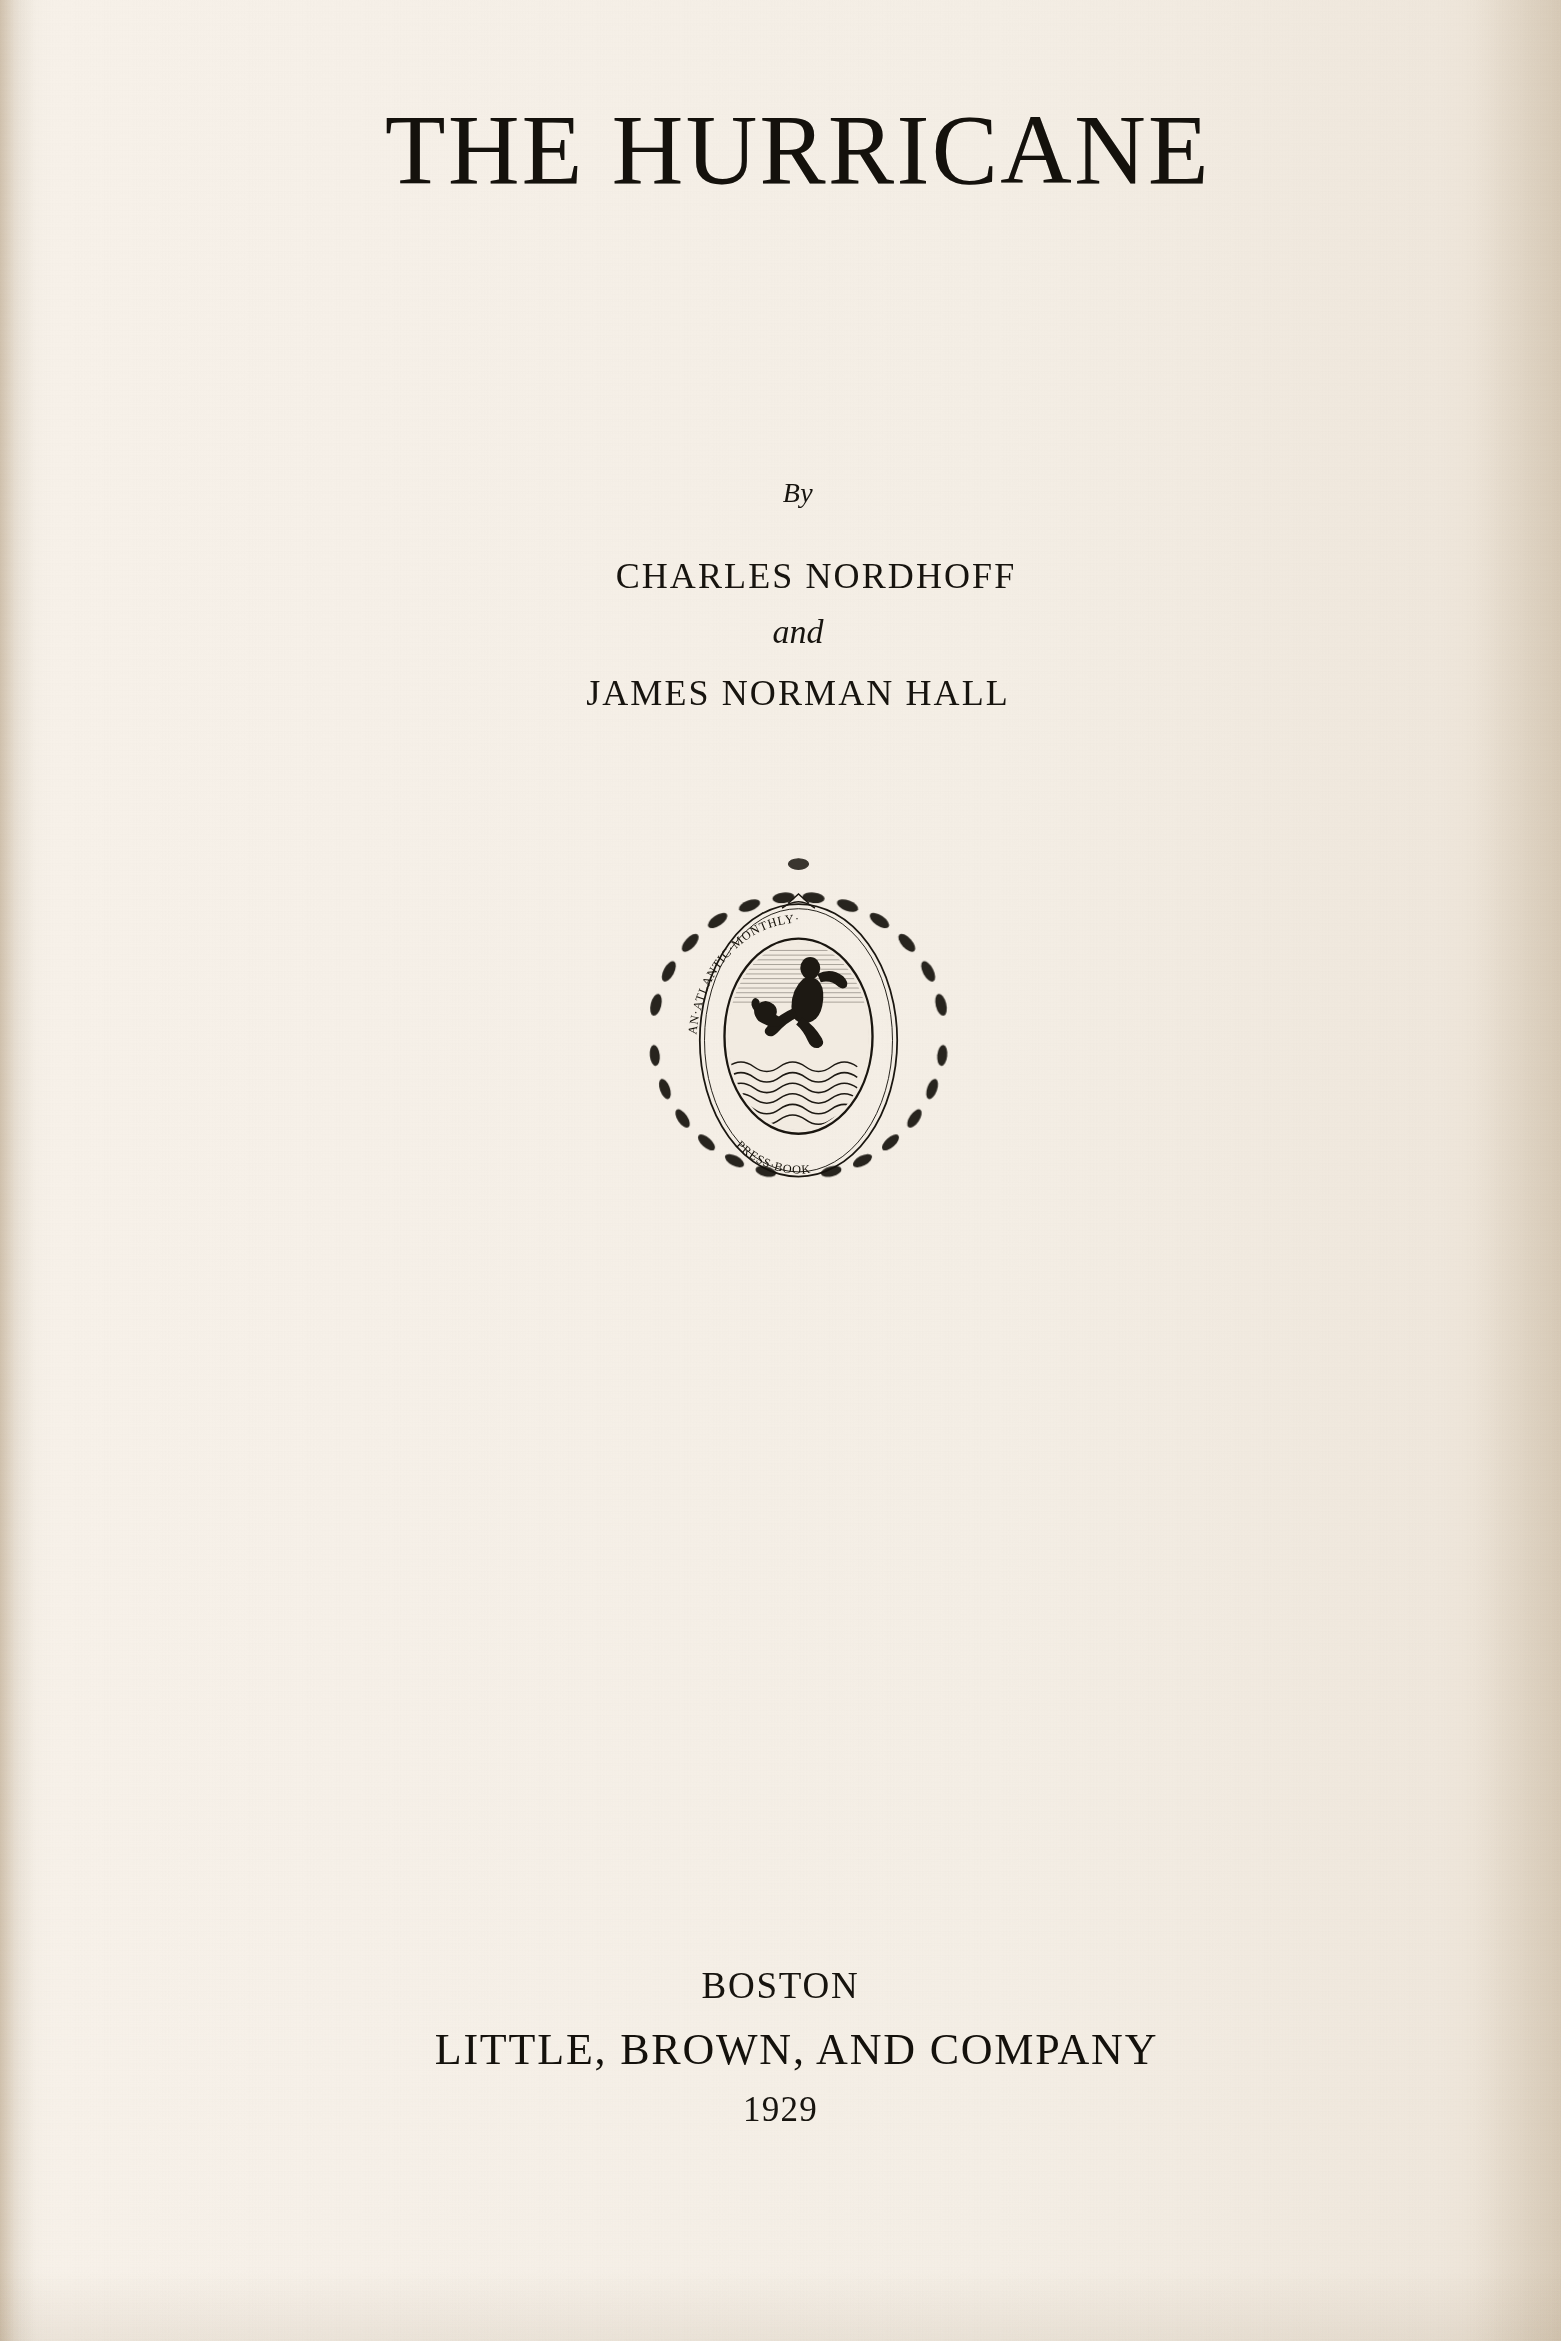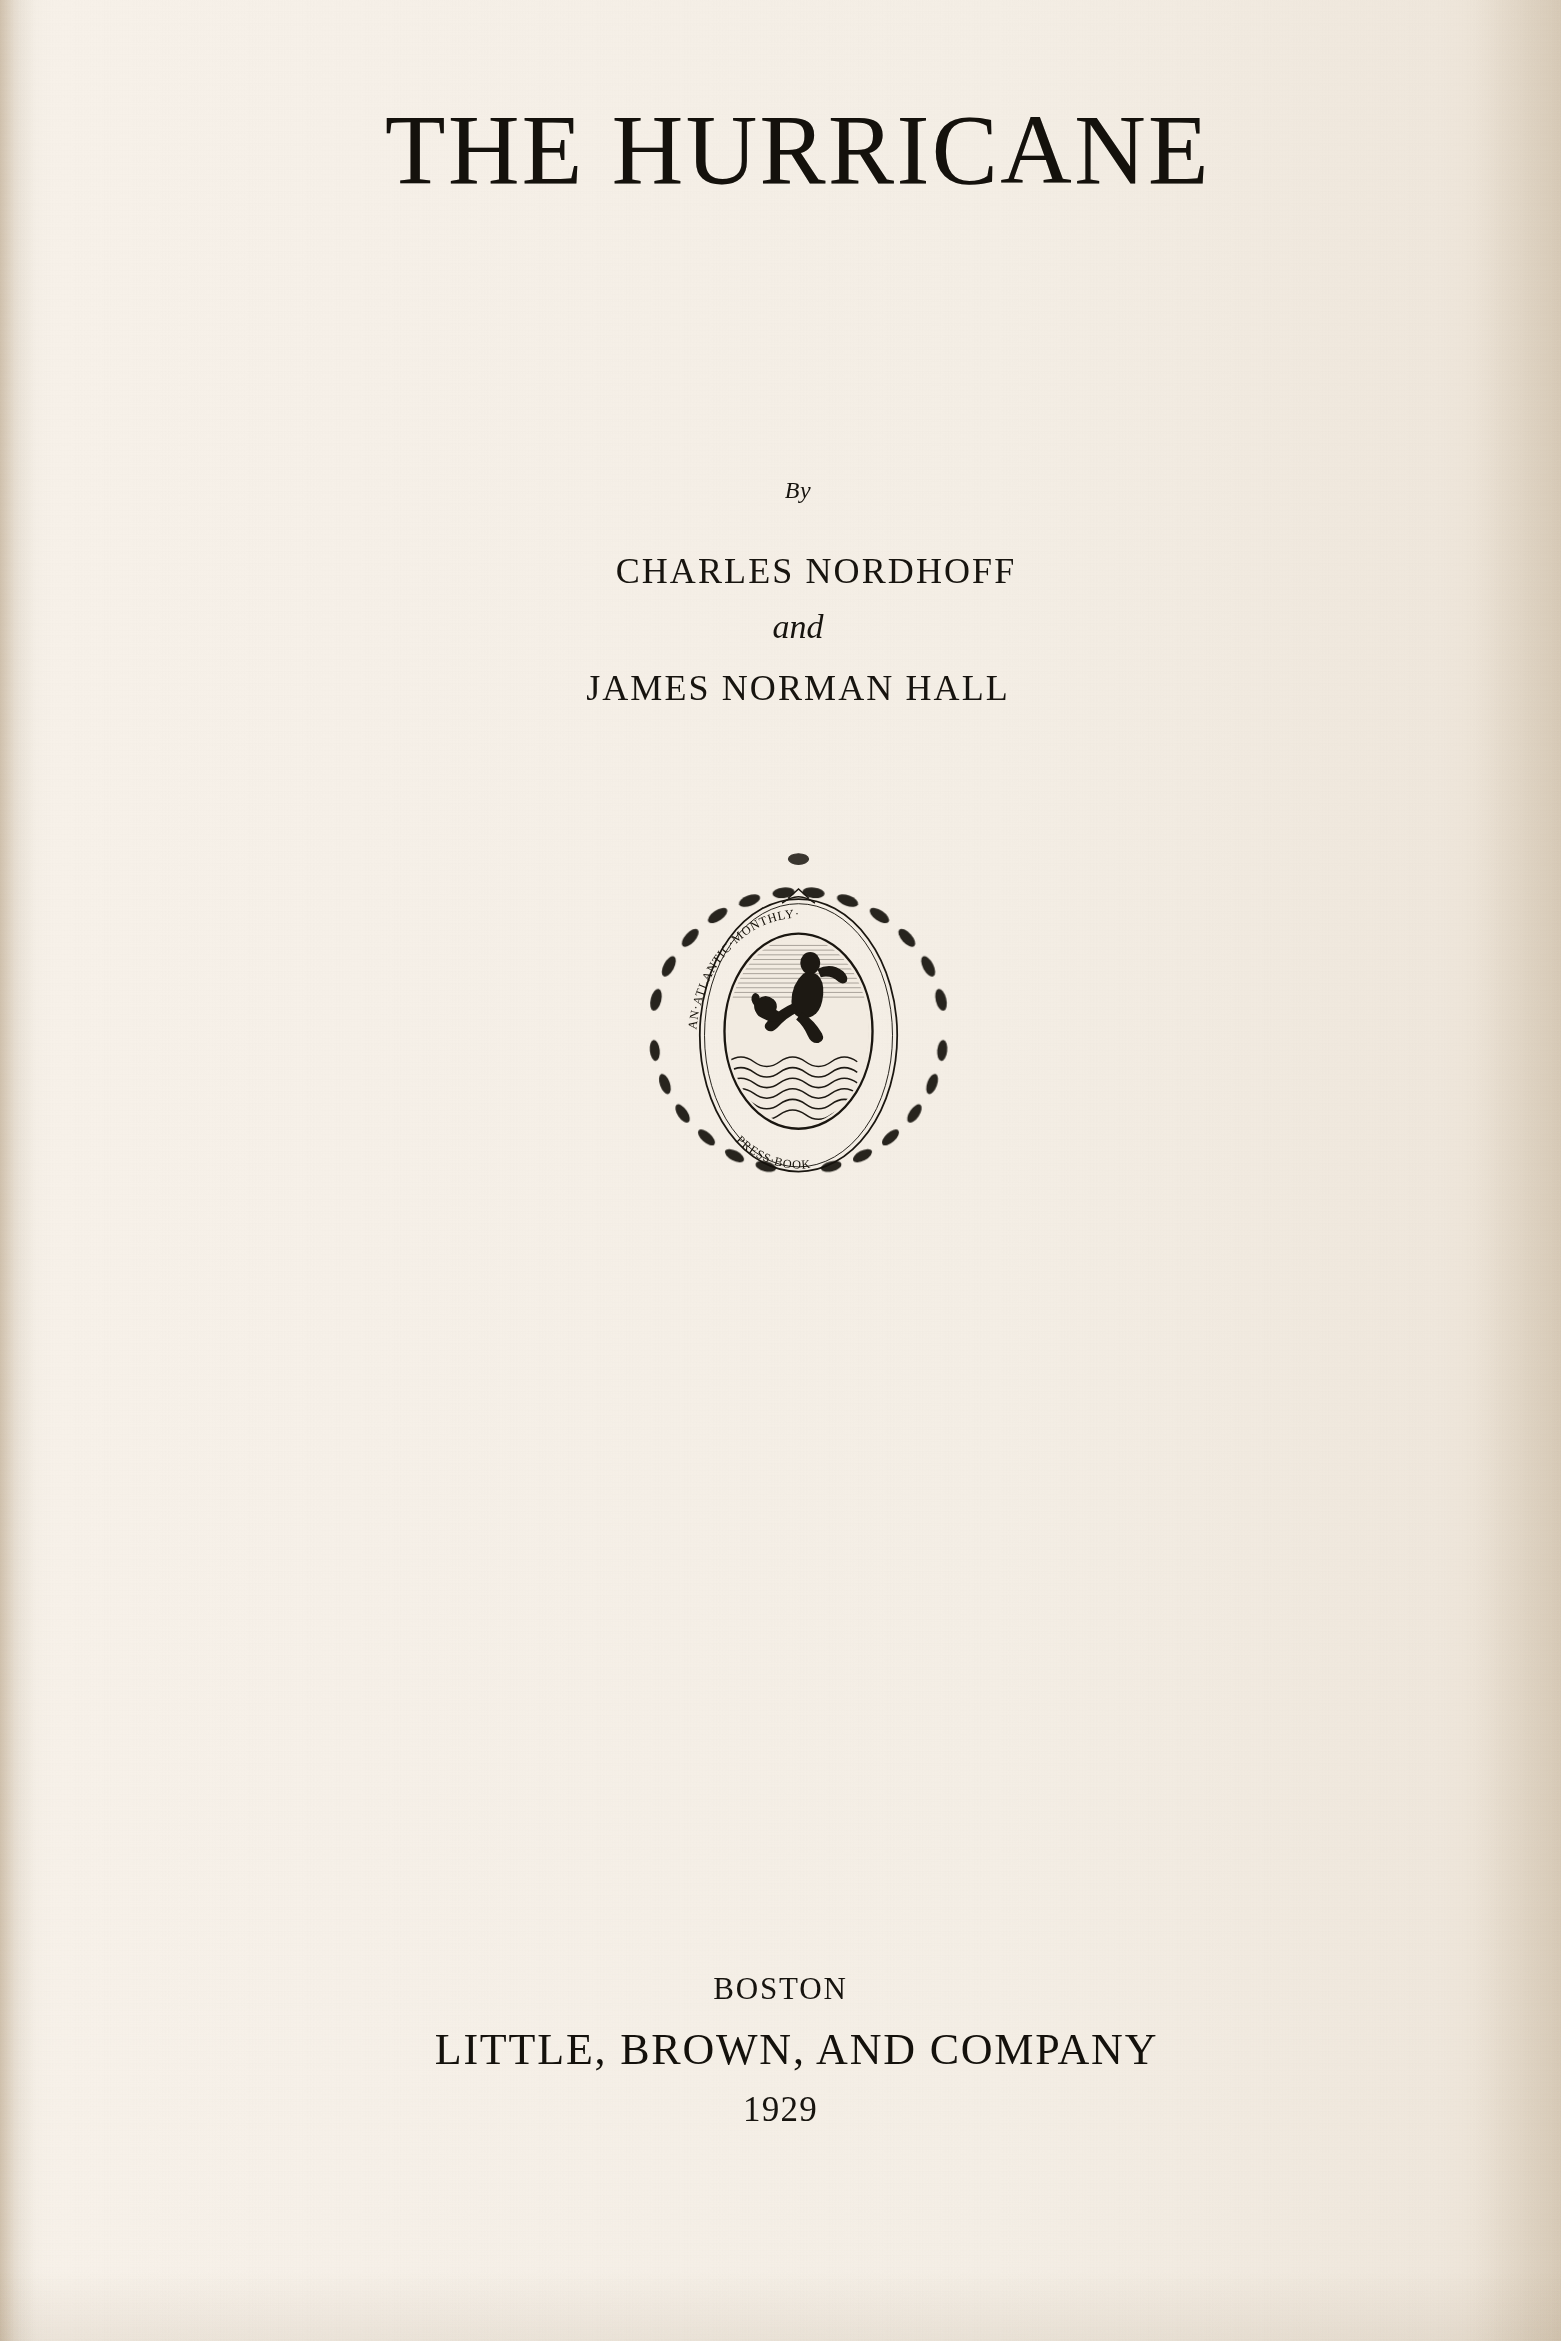--- a/index.html
+++ b/index.html
@@ -79,21 +79,21 @@
     font-weight: 400;
     text-align: center;
     color: #14110c;
     text-shadow: 0 0 0.6px rgba(20,17,12,.35);
   }
 
   .by {
     margin-top: 276px;
     font-family: "Liberation Serif", serif;
     font-style: italic;
-    font-size: 24px;
+    font-size: 28px;
     letter-spacing: 0.6px;
     color: #17140f;
   }
 
   .author-1, .author-2 {
     font-family: "Liberation Serif", serif;
     font-size: 36px;
     letter-spacing: 2.1px;
     color: #17140f;
     text-align: center;
@@ -124,21 +124,21 @@
   
   .imprint {
     position: absolute;
     left: 0;
     right: 0;
     bottom: 212px;
     text-align: center;
   }
   .imprint .city {
     font-family: "Liberation Serif", serif;
-    font-size: 31px;
+    font-size: 37px;
     letter-spacing: 1.8px;
     color: #17140f;
   }
   .imprint .publisher {
     margin-top: 16.5px;
     font-family: "Liberation Serif", serif;
     font-size: 44px;
     letter-spacing: 1.8px;
     color: #14110c;
     white-space: nowrap;

